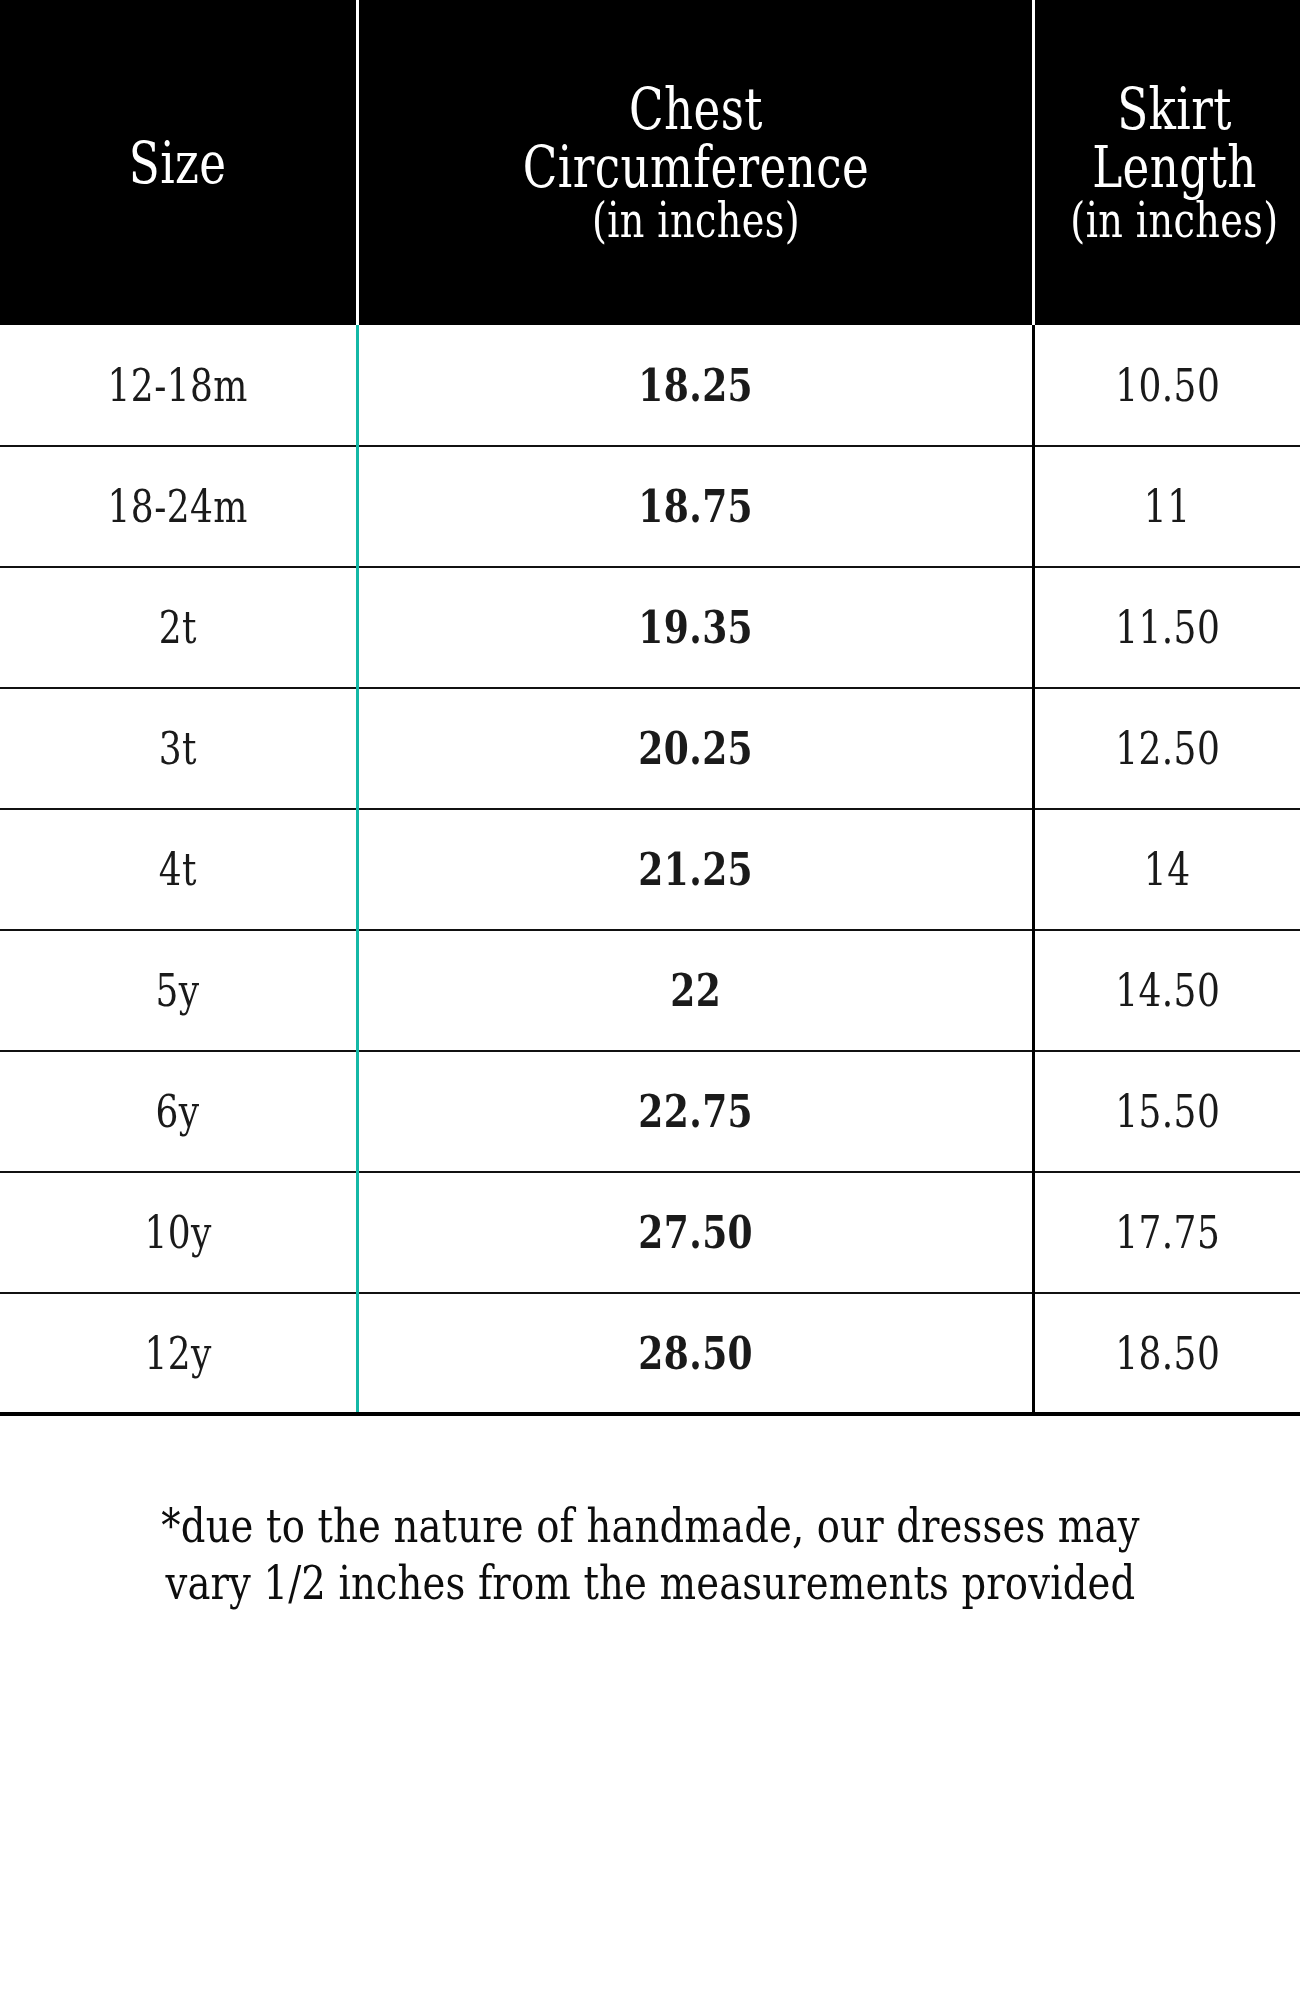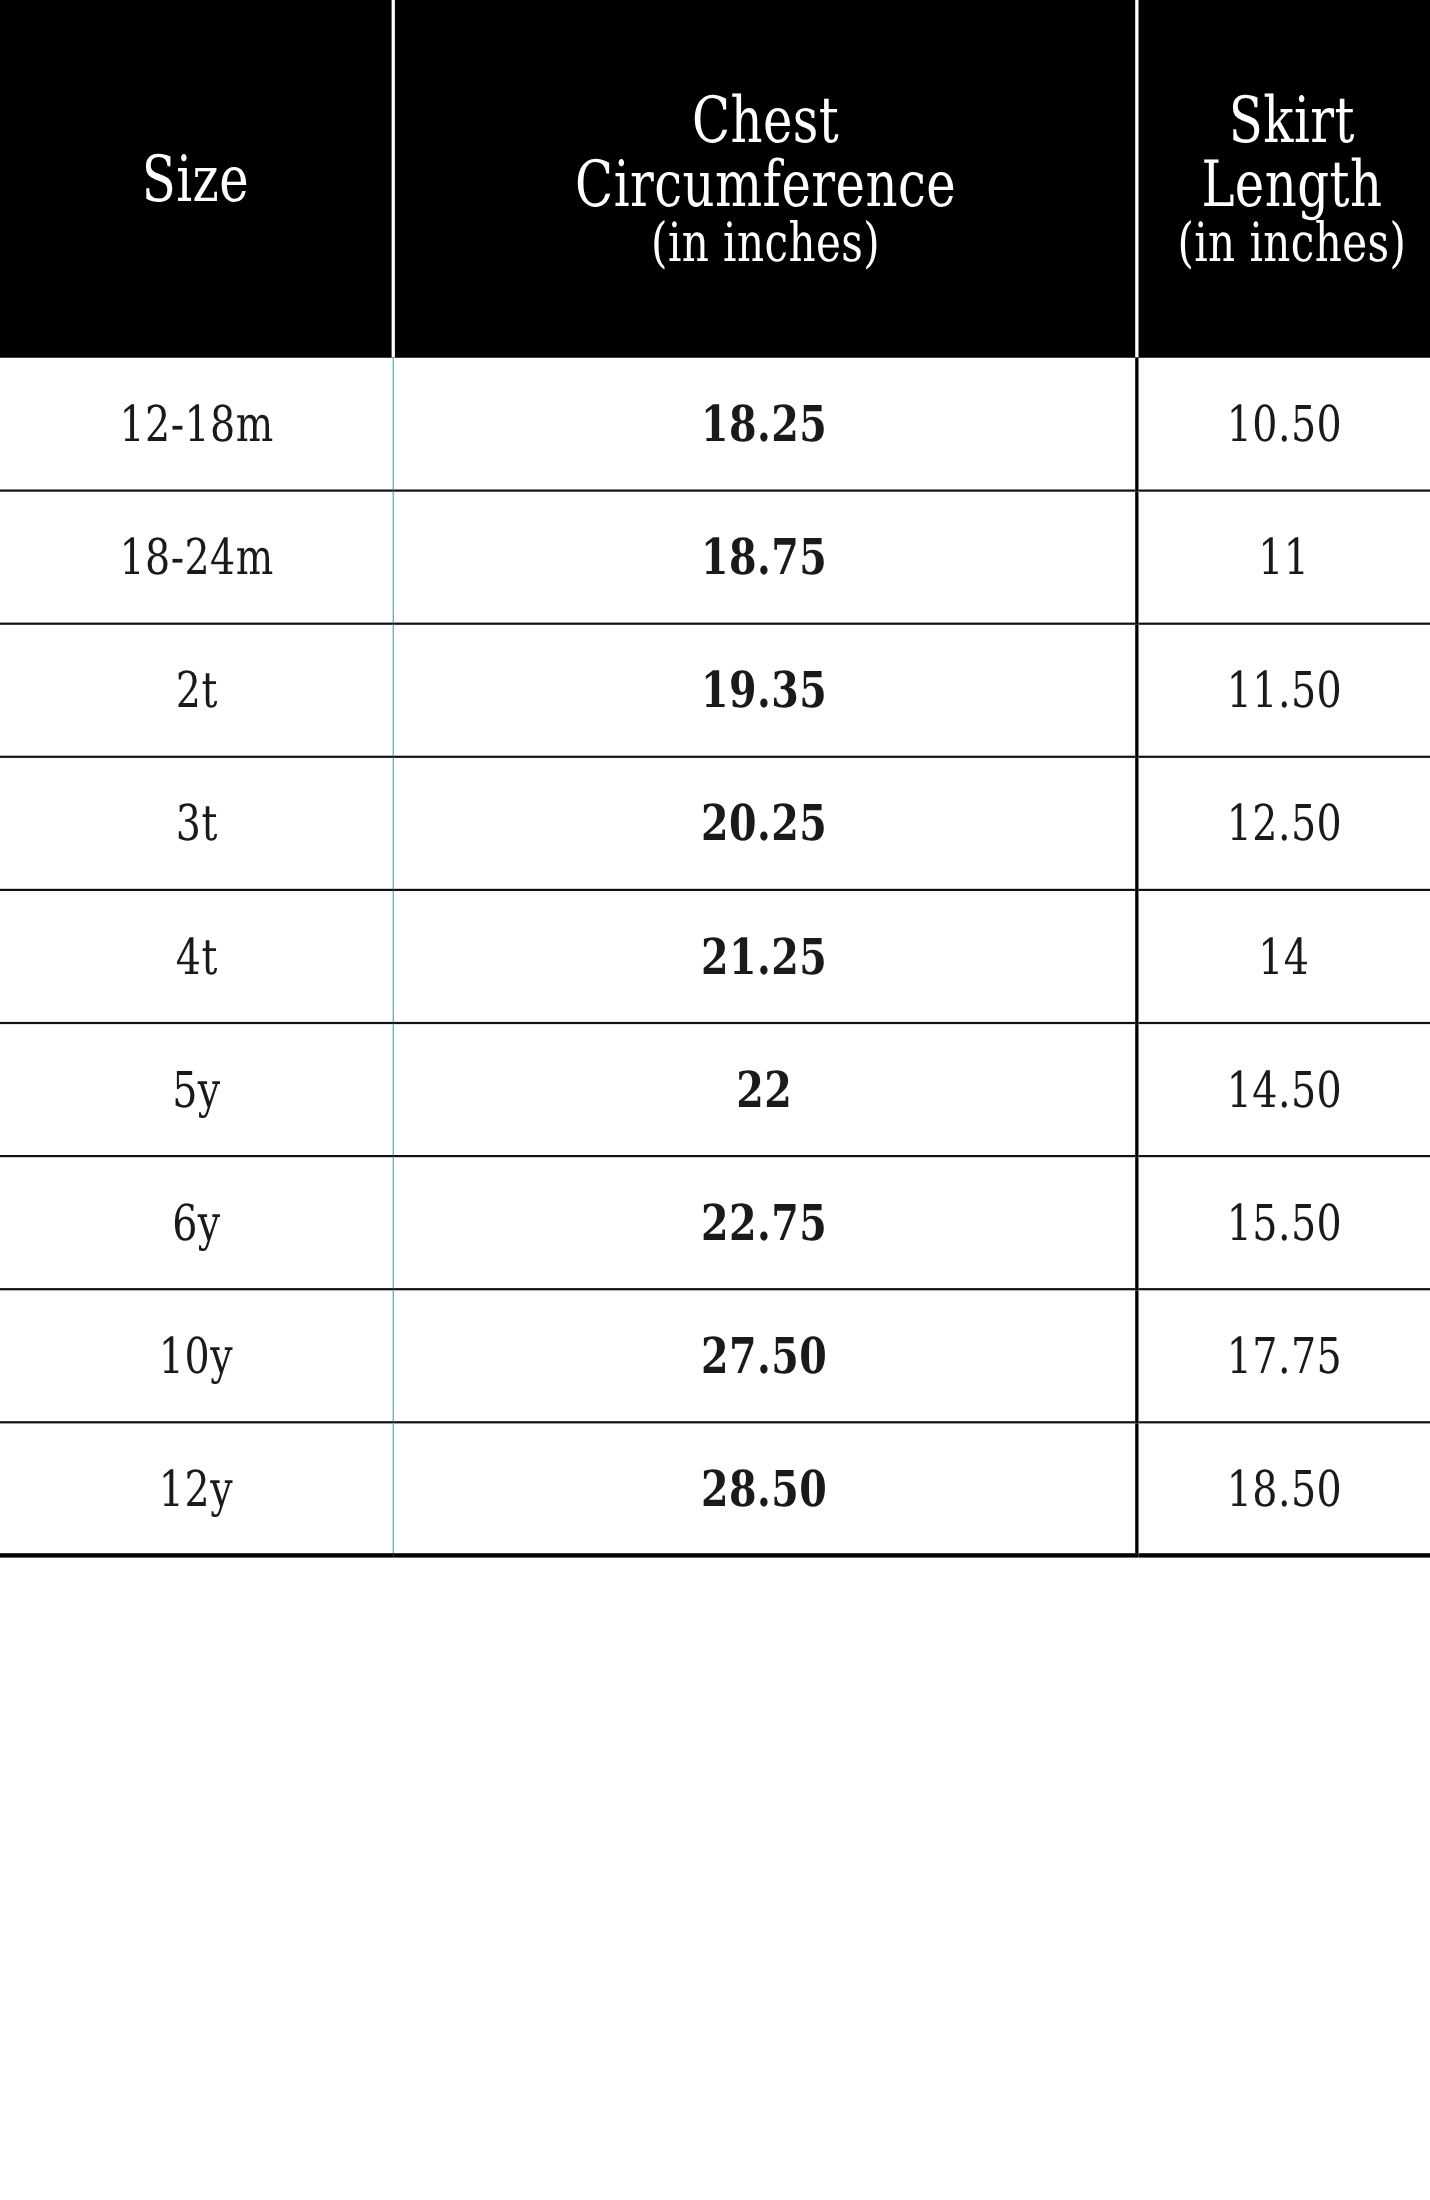--- a/index.html
+++ b/index.html
@@ -77,21 +77,21 @@
     height: 121px;
     text-align: center;
     vertical-align: middle;
     border-bottom: 2px solid #111111;
     font-size: 45px;
     font-weight: 400;
     line-height: 1;
     color: #1a1a1a;
   }
 
-  tbody td.col-size  { border-right: 1px solid #14b8a6; }
+  tbody td.col-size  { border-right: 3px solid #14b8a6; }
   tbody td.col-chest { border-right: 3px solid #000000; font-weight: bold; }
 
   tbody tr:last-child td {
     border-bottom: 4px solid #000000;
   }
 
   .cell {
     display: inline-block;
     transform: scaleX(0.80);
     transform-origin: center center;
@@ -193,14 +193,18 @@
         <td class="col-skirt"><span class="cell">17.75</span></td>
       </tr>
       <tr>
         <td class="col-size"><span class="cell">12y</span></td>
         <td class="col-chest"><span class="cell">28.50</span></td>
         <td class="col-skirt"><span class="cell">18.50</span></td>
       </tr>
     </tbody>
   </table>
 
+  <div class="footnote">
+    <span class="footnote-line">*due to the nature of handmade,  our dresses may</span>
+    <span class="footnote-line">vary 1/2 inches from the measurements provided</span>
+  </div>
 
 </div>
 
 </body></html>

